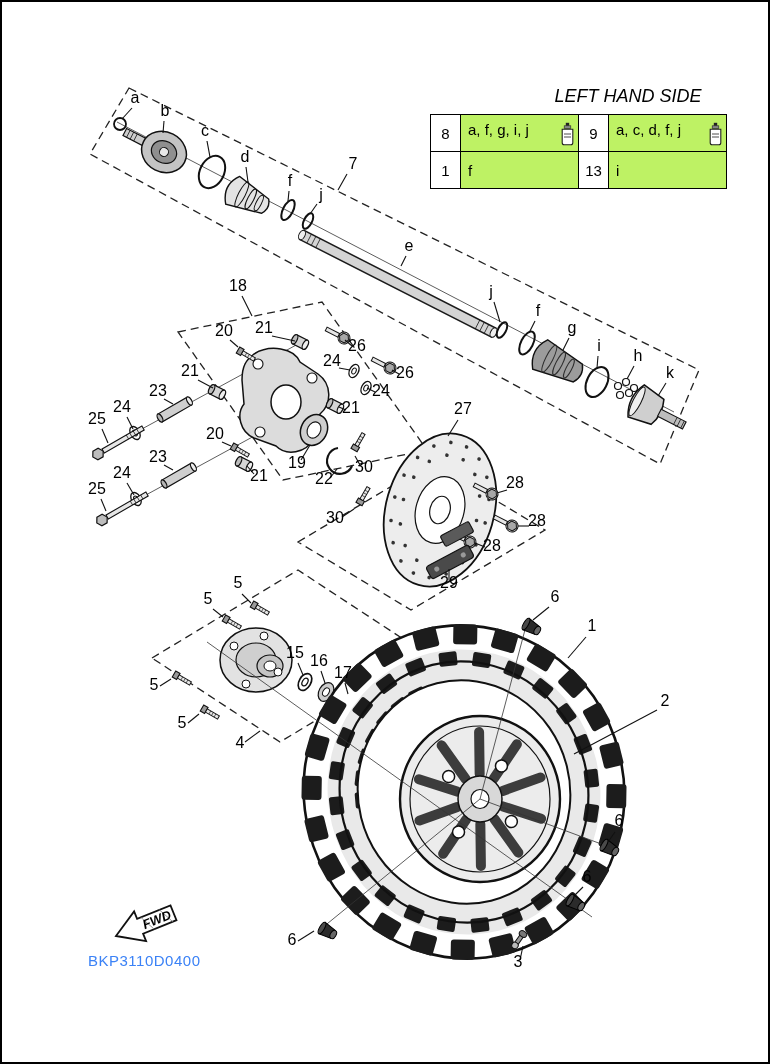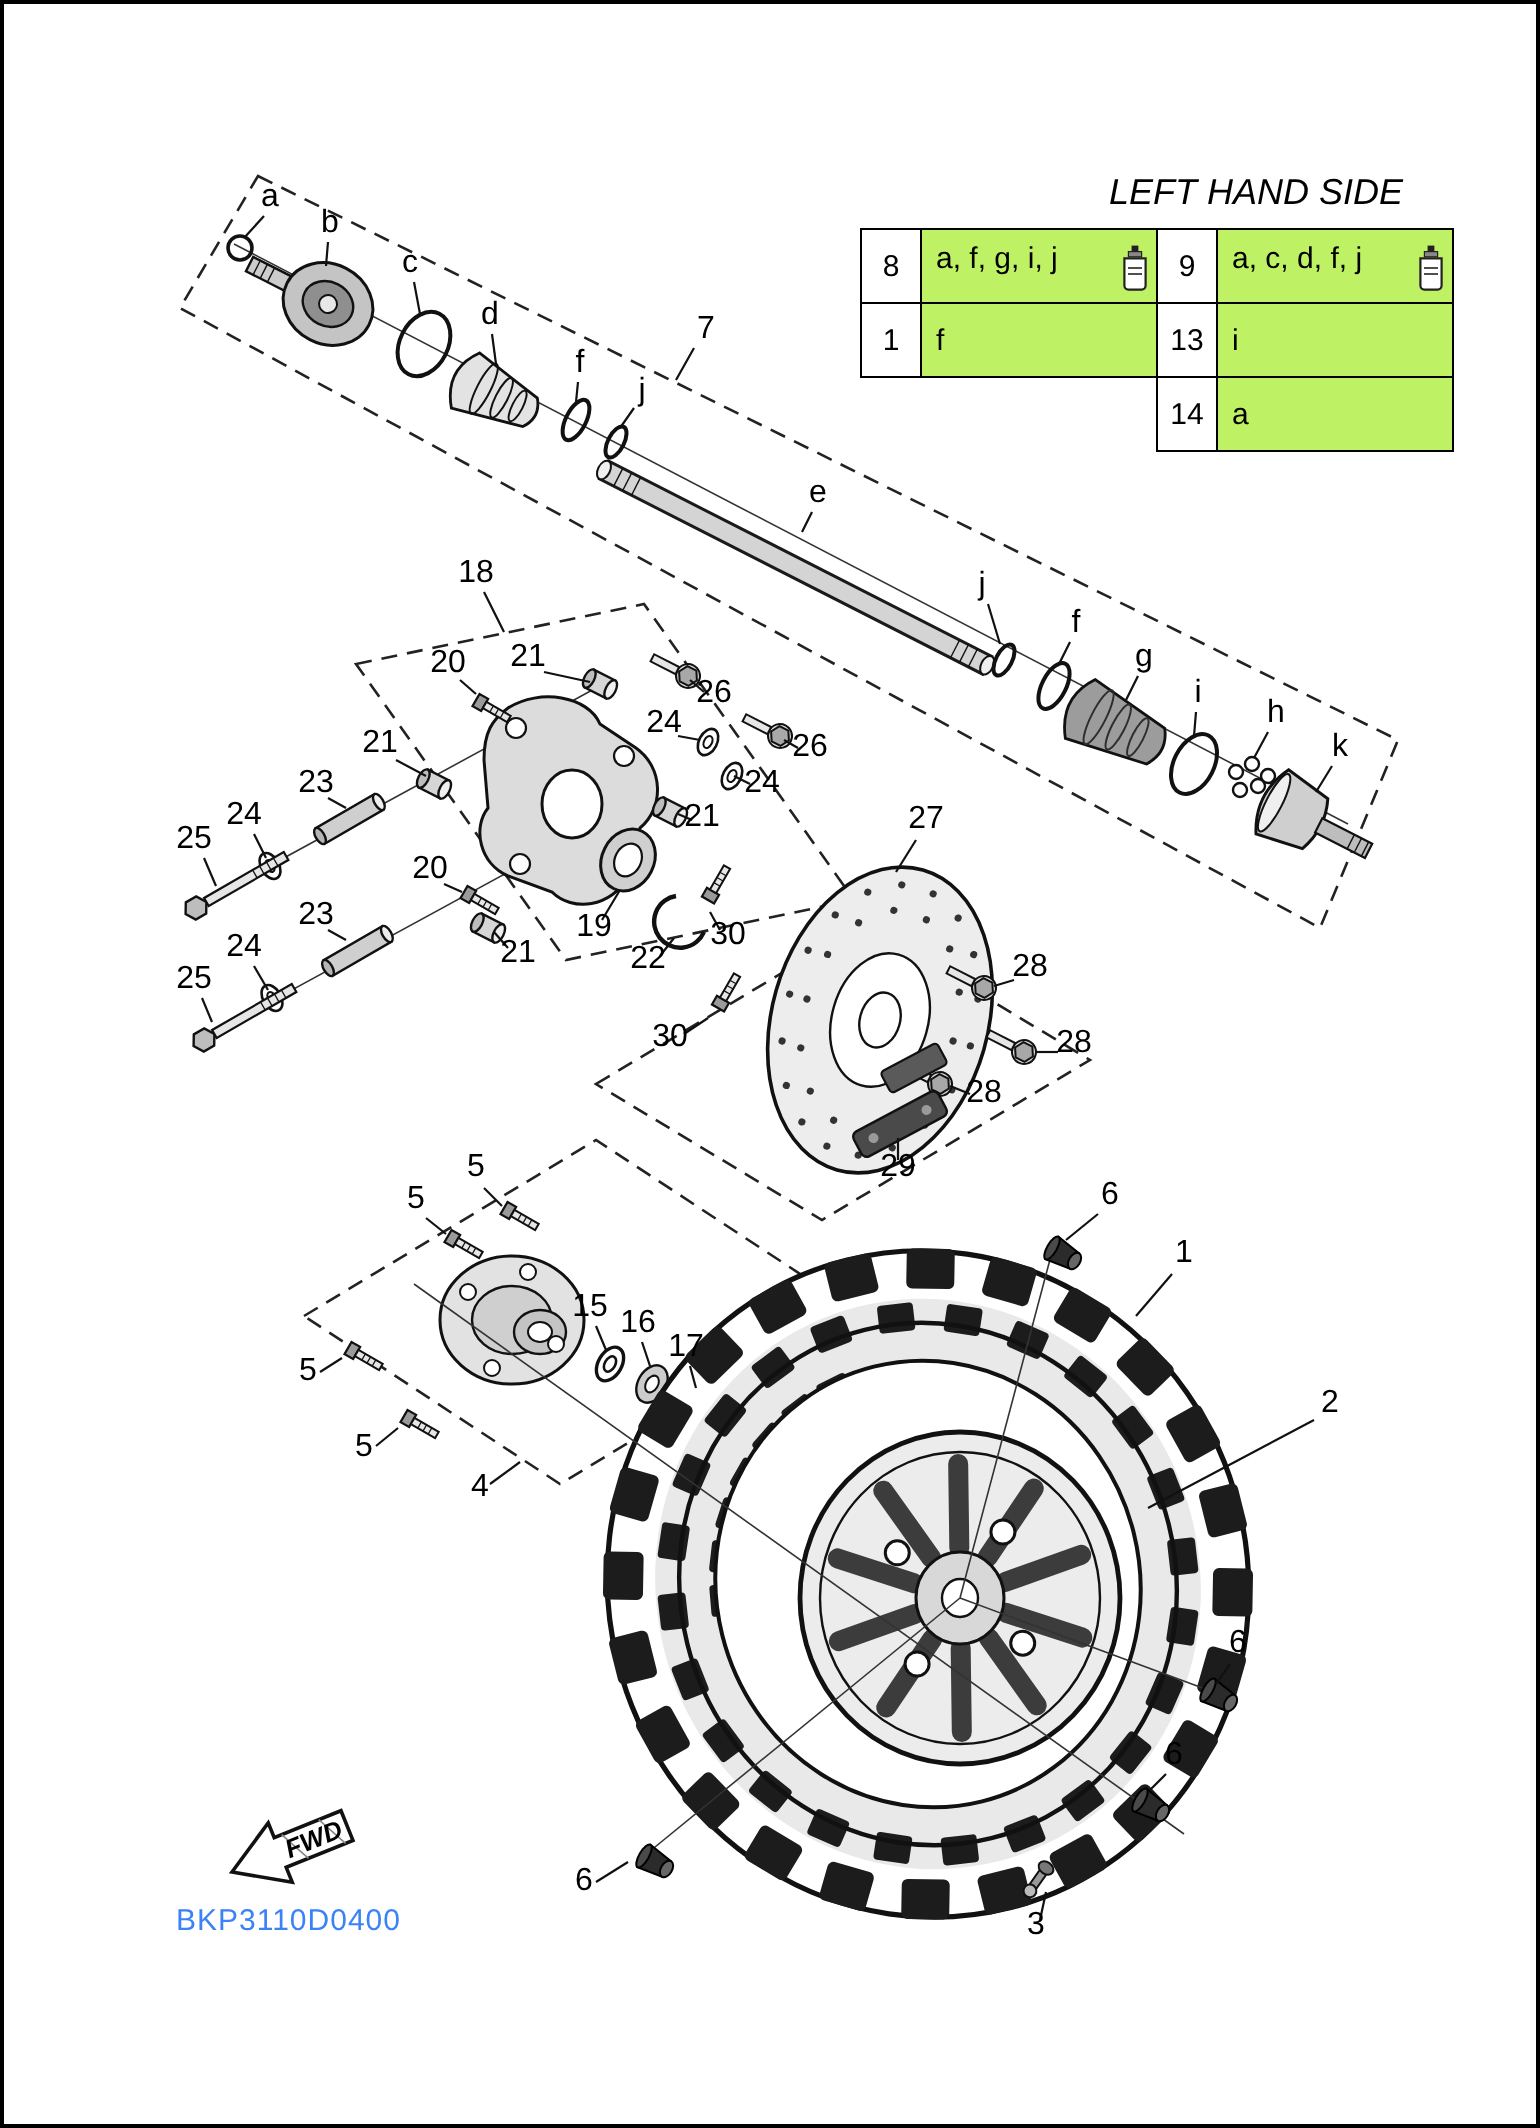--- a/index.html
+++ b/index.html
@@ -499,24 +499,18 @@
               <line x1="3" y1="12" x2="10" y2="12" stroke="#222" stroke-width="0.8"></line>
               <line x1="3" y1="15" x2="10" y2="15" stroke="#222" stroke-width="0.8"></line>
             </svg></td>
         </tr>
         <tr>
           <td class="ref">1</td>
           <td class="codes"><span>f</span></td>
           <td class="ref">13</td>
           <td class="codes"><span>i</span></td>
         </tr>
-        <tr>
-          <td class="empty"></td>
-          <td class="empty"></td>
-          <td class="ref">14</td>
-          <td class="codes"><span>a</span></td>
-        </tr>
       </tbody>
 </table>
 
 <div class="drawing-number">BKP3110D0400</div>
 
 </div>
 
 </body></html>

